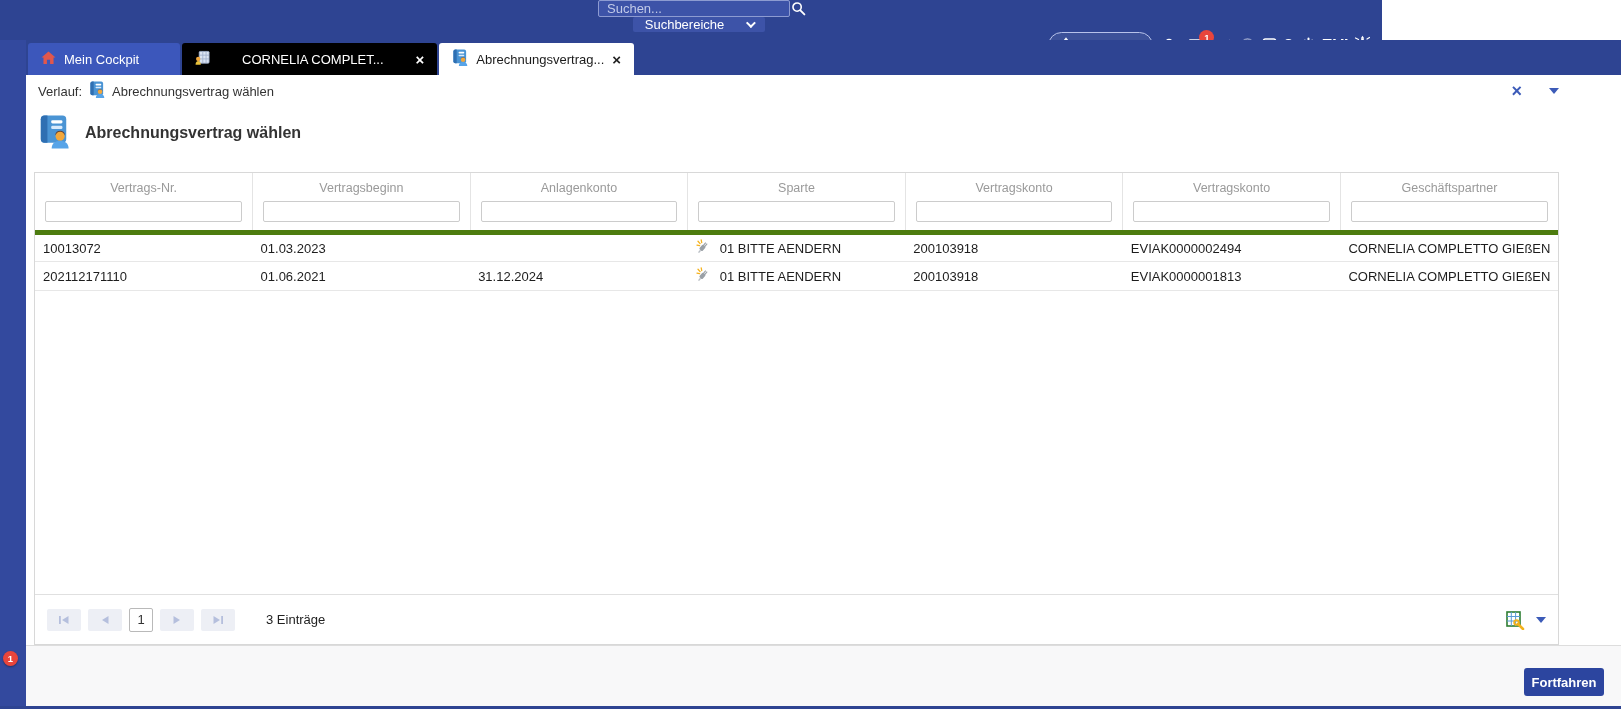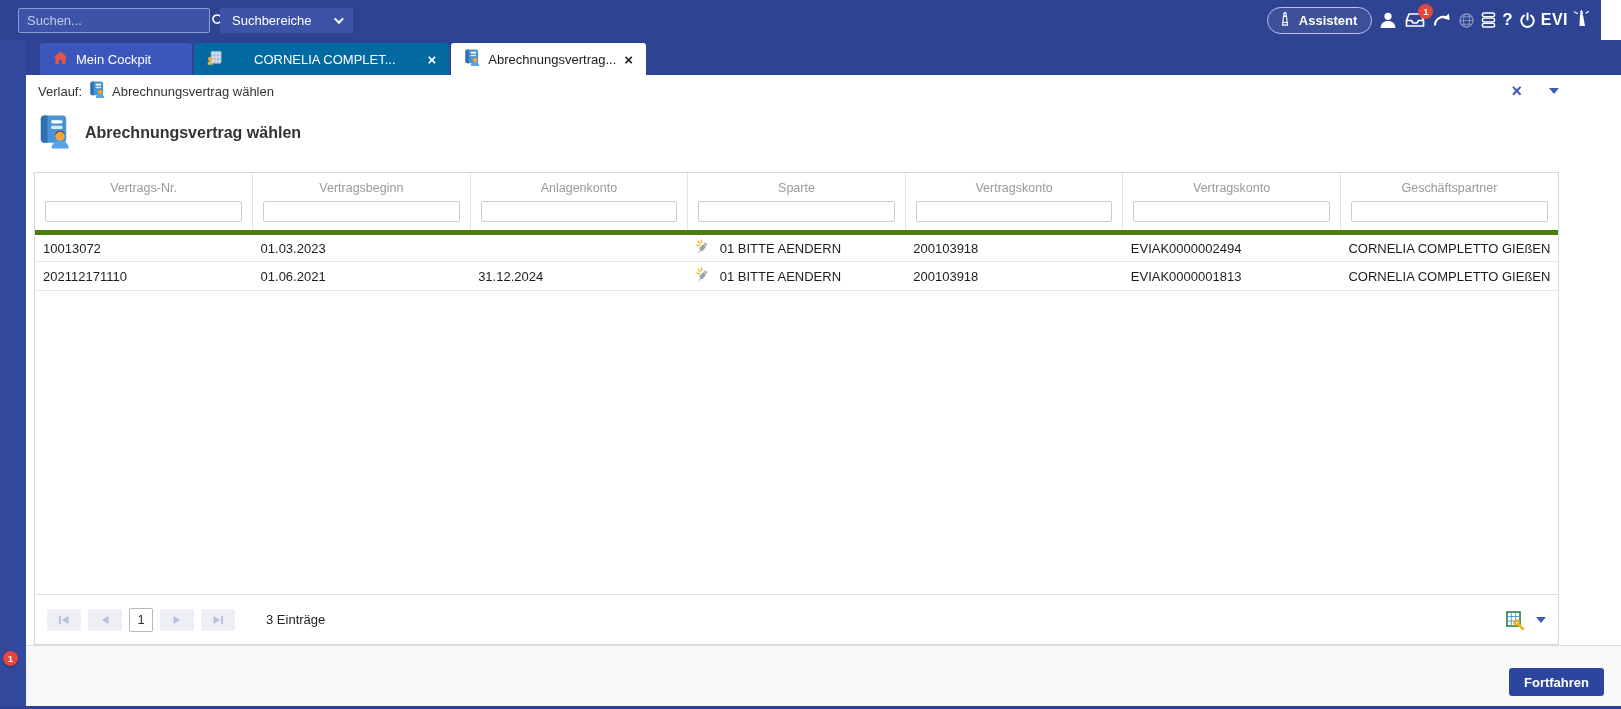--- a/index.html
+++ b/index.html
@@ -7,24 +7,25 @@
   body {
     font-family: "Liberation Sans", "DejaVu Sans", sans-serif;
     background: #ffffff;
     position: relative;
     overflow: hidden;
     color: #1d1d1d;
   }
 
   
   .topbar {
-    position: absolute; left: 0; top: 0; width: 1601px; height: 40px;
+    position: absolute; left: 0; top: 0; width: 1382px; height: 40px;
     background: #2e4492;
     display: flex; align-items: center;
     padding: 0 12px 0 18px;
+    flex-direction: column;
   }
   .search-box {
     width: 192px; height: 25px;
     background: #3d53a8;
     border: 1px solid #8d9bd1;
     border-radius: 2px;
     display: flex; align-items: center;
   }
   .search-box input {
     flex: 1; background: transparent; border: none; outline: none;
@@ -62,34 +63,34 @@
     display: flex; align-items: center; justify-content: center;
   }
   .brand { display: flex; align-items: center; gap: 5px; color: #fff; }
   .brand-text { font-size: 16px; font-weight: bold; letter-spacing: 0.5px; }
 
   
   .tabbar {
     position: absolute; left: 0; top: 40px; width: 1621px; height: 35px;
     background: #2e4492;
     display: flex; align-items: flex-end; gap: 2px;
-    padding-left: 40px;
+    padding-left: 28px;
   }
   .expand-chevron {
     position: absolute; left: 7px; top: 10px; width: 9px; height: 9px;
     border-top: 2.5px solid #fff; border-right: 2.5px solid #fff;
     transform: rotate(45deg); cursor: pointer;
   }
   .tab {
     height: 32px; display: flex; align-items: center; gap: 8px;
     padding: 0 13px; border-radius: 3px 3px 0 0;
     font-size: 13px; color: #fff; cursor: pointer; white-space: nowrap;
   }
   .tab-1 { background: #3c57bb; min-width: 152px; }
-  .tab-2 { background: #0369a1; min-width: 182px; gap: 32px; }
+  .tab-2 { background: #000000; min-width: 182px; gap: 32px; }
   .tab-active { background: #ffffff; color: #1b1b1b; min-width: 188px; }
   .tab-close { font-size: 15px; font-weight: bold; margin-left: auto; line-height: 1; cursor: pointer; }
   .tab-active .tab-close { color: #222; }
 
   
   .side-strip {
     position: absolute; left: 0; top: 40px; width: 26px; height: 669px;
     background: #33499e;
   }
   .side-badge {
@@ -163,21 +164,21 @@
   .pg-summary { margin-left: 24px; font-size: 13px; color: #222; }
   .pg-right { margin-left: auto; display: flex; align-items: center; gap: 11px; }
 
   
   .footer {
     position: absolute; left: 26px; top: 645px; width: 1595px; height: 64px;
     background: #f8f8f9; border-top: 1px solid #dddddd;
   }
   .continue-btn {
     position: absolute; right: 17px; top: 22px;
-    width: 95px; height: 28px;
+    width: 80px; height: 28px;
     background: #2c459f; color: #fff; border: none; border-radius: 3px;
     font-size: 13px; font-weight: bold; font-family: inherit; cursor: pointer;
   }
   .window-edge { position: absolute; left: 0; bottom: 0; width: 1621px; height: 3px; background: #2e4492; }
 </style>
 </head>
 <body>
 
 <header class="topbar">
   <div class="search-box">

